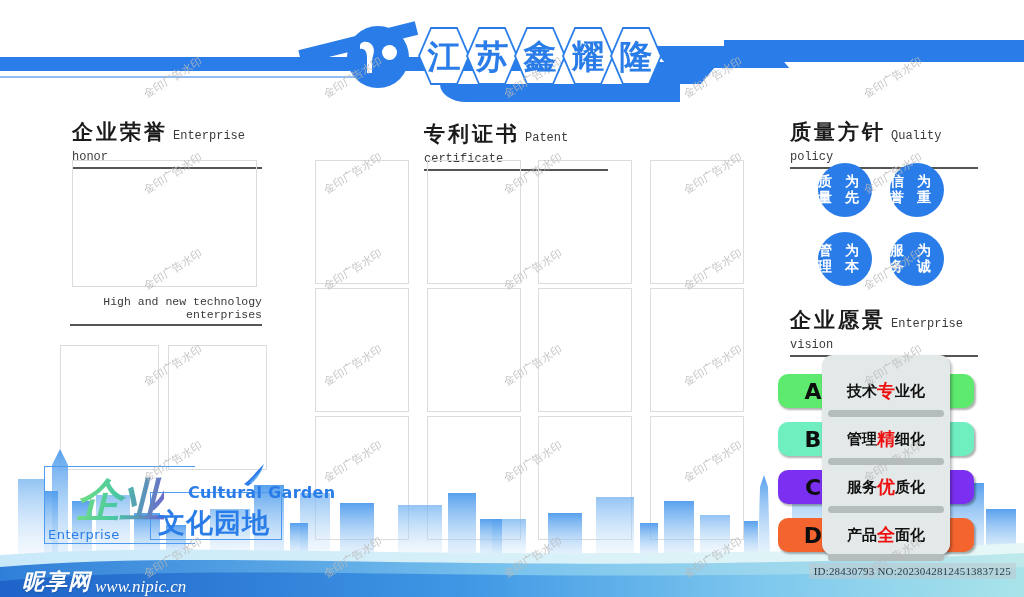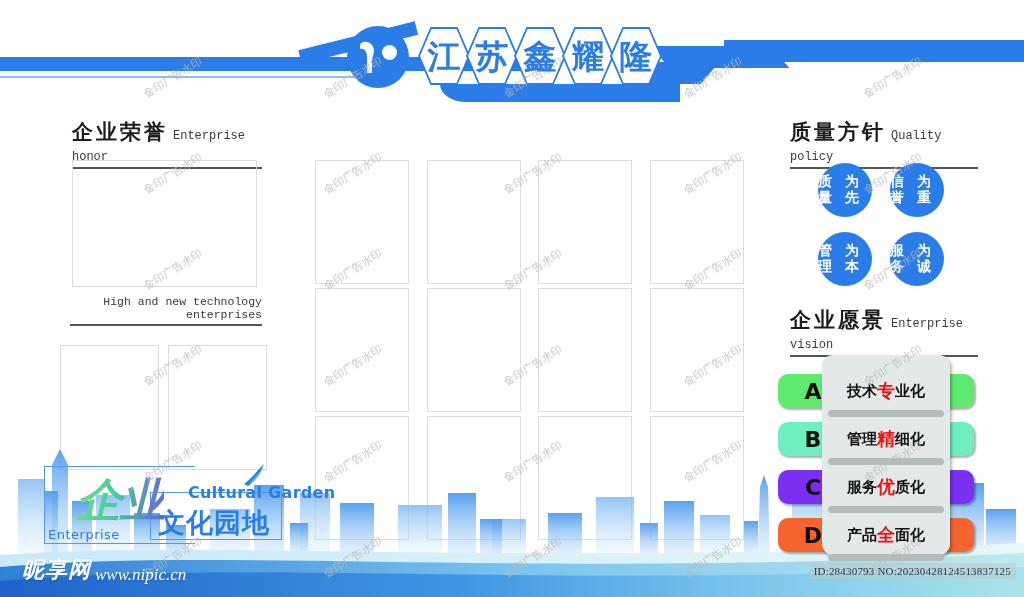--- a/index.html
+++ b/index.html
@@ -93,21 +93,21 @@
     border:1.5px solid #4e9af0;}
   .brand-bird{position:absolute;left:242px;top:462px;width:26px;height:26px;}
 
   
   .skyline{position:absolute;left:0;bottom:42px;width:1024px;height:120px;}
   .bottom-wave{position:absolute;left:0;bottom:0;width:1024px;height:60px;}
 
   
   .wm{position:absolute;font-family:"DejaVu Sans",sans-serif;font-size:11px;color:#b9b9b9;
     transform:rotate(-32deg);white-space:nowrap;pointer-events:none;opacity:.85;}
-  .nipic{position:absolute;left:22px;bottom:12px;display:flex;align-items:flex-end;}
+  .nipic{position:absolute;left:22px;bottom:0;display:flex;align-items:flex-end;}
   .nipic .cn{font-family:"DejaVu Sans",sans-serif;font-size:22px;font-weight:700;color:#fff;
     font-style:italic;letter-spacing:1px;text-shadow:0 1px 2px rgba(0,0,0,.18);}
   .nipic .url{font-family:"Liberation Serif","DejaVu Serif",serif;font-size:17px;color:#fff;
     font-style:italic;margin-left:4px;text-shadow:0 1px 2px rgba(0,0,0,.18);}
   .idtag{position:absolute;right:8px;bottom:18px;background:rgba(190,200,205,.55);
     padding:2px 5px;font-family:"Liberation Serif","DejaVu Serif",serif;font-size:11px;
     color:#2a3c46;letter-spacing:.2px;}
 </style>
 </head>
 <body>
@@ -152,20 +152,24 @@
   <div class="section-head" style="left:72px;top:118px;width:190px;">
     <div><span class="cn">企业荣誉</span><span class="en">Enterprise honor</span></div>
     <div class="rule"></div>
   </div>
 
   <div class="section-head stacked" style="left:70px;top:295px;width:192px;">
     <span class="en">High and new technology enterprises</span>
     <div class="rule"></div>
   </div>
 
+  <div class="section-head" style="left:424px;top:120px;width:184px;">
+    <div><span class="cn">专利证书</span><span class="en">Patent certificate</span></div>
+    <div class="rule"></div>
+  </div>
 
   <div class="section-head" style="left:790px;top:118px;width:188px;">
     <div><span class="cn">质量方针</span><span class="en">Quality policy</span></div>
     <div class="rule"></div>
   </div>
 
   <div class="section-head" style="left:790px;top:306px;width:188px;">
     <div><span class="cn">企业愿景</span><span class="en">Enterprise vision</span></div>
     <div class="rule"></div>
   </div>

